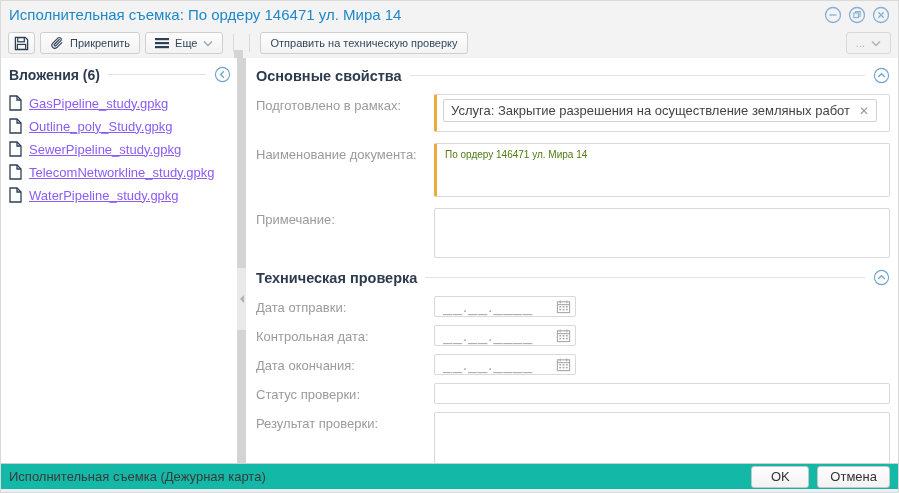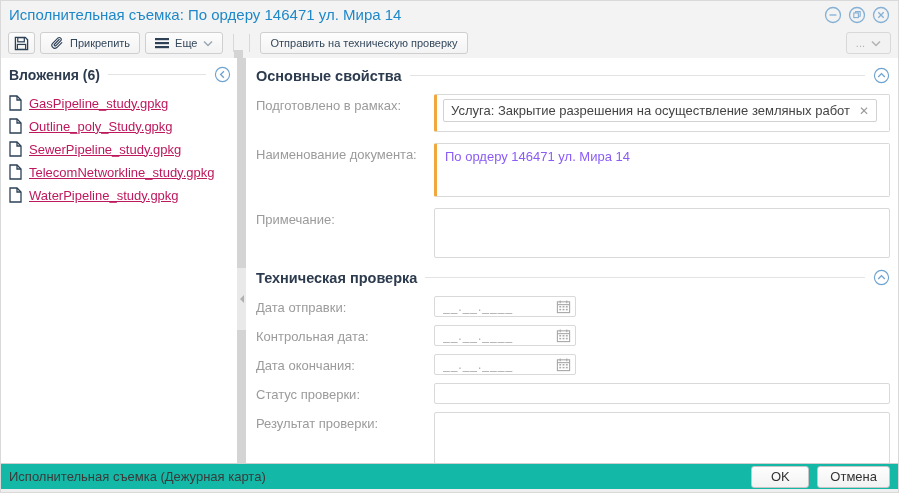--- a/index.html
+++ b/index.html
@@ -29,42 +29,42 @@
   .body { flex:1; display:flex; min-height:0; }
   .sidebar { width:236px; padding:8px 6px 8px 8px; overflow:hidden; }
   .side-head { display:flex; align-items:center; gap:8px; margin-bottom:12px; }
   .side-title { font-size:14px; font-weight:bold; color:#2d3b4e; white-space:nowrap; }
   .head-line { flex:1; height:1px; background:#e3e3e3; }
   .circle-icon { width:17px; height:17px; color:#6fa3cf; cursor:pointer; display:flex; flex:0 0 auto; }
   .circle-icon svg { width:17px; height:17px; }
   .file-list { list-style:none; }
   .file-row { display:flex; align-items:center; gap:7px; margin-bottom:7px; }
   .file-row svg { flex:0 0 auto; color:#2d4056; }
-  .file-link { font-size:13px; color:#be185d; text-decoration:underline; cursor:pointer; white-space:nowrap; }
+  .file-link { font-size:13px; color:#8b5cf6; text-decoration:underline; cursor:pointer; white-space:nowrap; }
 
   .splitter { width:9px; background:#d4d4d4; position:relative; cursor:col-resize; }
   .split-handle { position:absolute; top:210px; left:0; width:9px; height:62px; background:#e9e9e9; display:flex; align-items:center; justify-content:center; }
   .split-arrow { width:0; height:0; border-top:4px solid transparent; border-bottom:4px solid transparent; border-right:4px solid #b0b0b0; }
 
   .main { flex:1; padding:7px 8px 0 10px; overflow:hidden; }
   .sec-head { display:flex; align-items:center; gap:8px; margin:2px 0 10px 0; }
   .sec-title { font-size:14.5px; font-weight:bold; color:#2d3b4e; white-space:nowrap; }
   .frow { display:grid; grid-template-columns:178px 1fr; margin-bottom:11px; }
   .flabel { font-size:13px; color:#9b9b9b; padding-top:4px; }
   .fbox { border:1px solid #d9d9d9; border-radius:2px; background:#fff; }
   .orange { border-left:3px solid #f0a73c; }
   .box-tag { height:38px; padding:4px 6px; }
   .chip { display:inline-flex; align-items:center; gap:9px; border:1px solid #d2d2d2; border-radius:2px; background:#fff; padding:3px 7px; font-size:13px; color:#444; }
   .chip-x { color:#9a9a9a; font-size:12px; cursor:pointer; line-height:1; }
-  textarea.fbox { width:100%; resize:none; font-family:"Liberation Sans","DejaVu Sans",sans-serif; font-size:13px; color:#8b5cf6; padding:5px 8px; outline:none; display:block; }
+  textarea.fbox { width:100%; resize:none; font-family:"Liberation Sans","DejaVu Sans",sans-serif; font-size:10px; color:#4d7c0f; padding:5px 8px; outline:none; display:block; }
   .ta-doc { height:54px; }
   .ta-note { height:50px; }
   .ta-result { height:52px; }
   .date-wrap { position:relative; width:142px; }
-  .date-input { width:142px; height:21px; border:1px solid #d9d9d9; border-radius:2px; font-size:12px; color:#666; padding:0 26px 0 8px; outline:none; font-family:"Liberation Sans","DejaVu Sans",sans-serif; }
+  .date-input { width:142px; height:21px; border:1px solid #d9d9d9; border-radius:2px; font-size:16px; color:#666; padding:0 26px 0 8px; outline:none; font-family:"Liberation Sans","DejaVu Sans",sans-serif; }
   .date-input::placeholder { color:#ababab; letter-spacing:1px; }
   .cal-icon { position:absolute; right:5px; top:3px; color:#a9a9a9; display:flex; }
   .text-input { width:100%; height:21px; border:1px solid #d9d9d9; border-radius:2px; font-size:13px; color:#444; padding:0 8px; outline:none; font-family:"Liberation Sans","DejaVu Sans",sans-serif; }
   .frow.tight { margin-bottom:8px; }
 
   
   .footer { flex:0 0 auto; height:29px; border-top:1px solid #cfcfcf; background:#14b8a6; display:flex; align-items:center; padding:0 8px 3px 8px; box-shadow:inset 0 -3px 0 #eeeeee; }
   .status-text { font-size:13px; color:#3a3a3a; }
   .footer .spacer { flex:1; }
   .fbtn { height:22px; min-width:58px; background:linear-gradient(#fefefe,#f2f2f2); border:1px solid #c6c6c6; border-radius:3px; font-size:13px; color:#333; padding:0 12px; margin-left:8px; cursor:pointer; font-family:"Liberation Sans","DejaVu Sans",sans-serif; }

